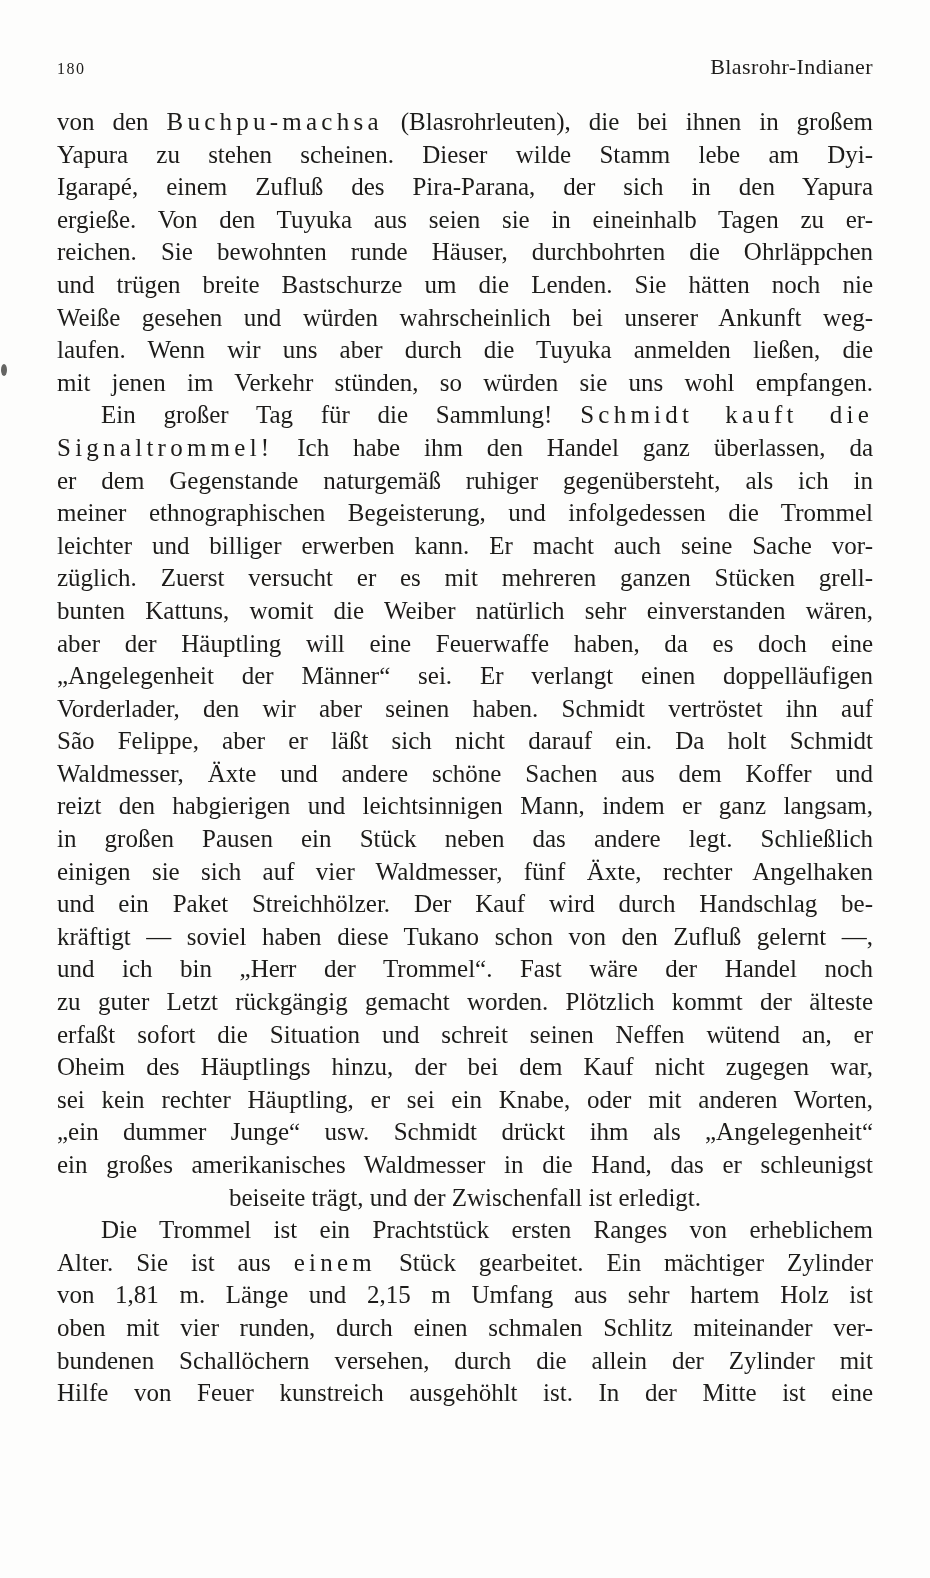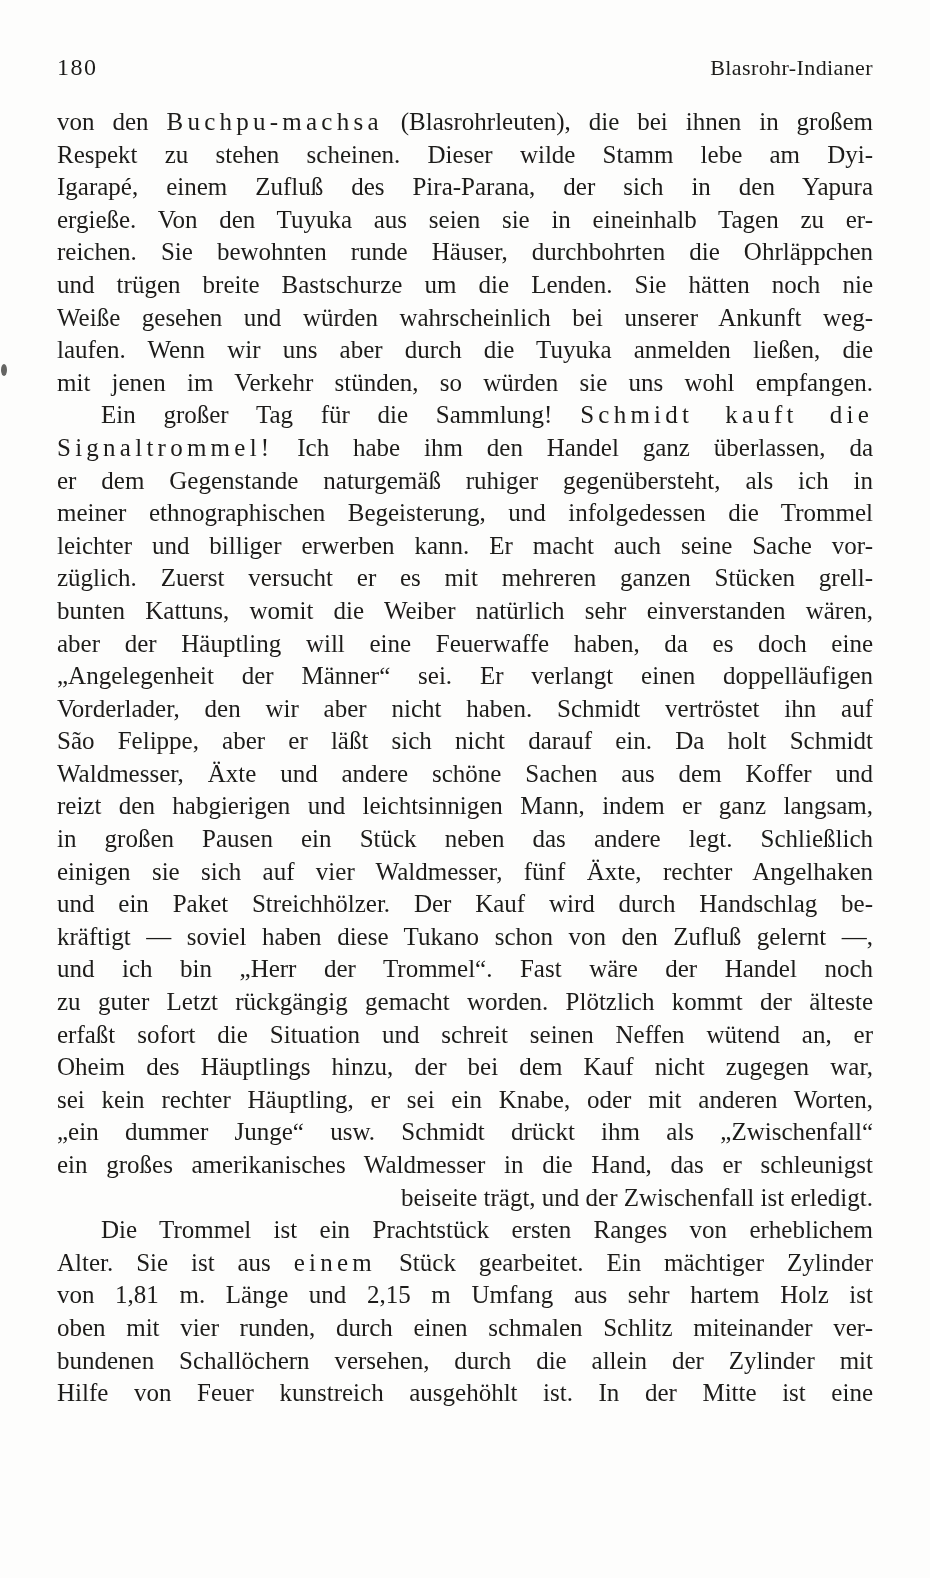--- a/index.html
+++ b/index.html
@@ -20,37 +20,37 @@
   .header {
     position: absolute;
     left: 57px;
     right: 57px;
     top: 54px;
     display: flex;
     justify-content: space-between;
     align-items: baseline;
   }
   .pagenum {
-    font-size: 24px;
+    font-size: 16px;
     letter-spacing: 1.5px;
   }
   .runhead {
     font-size: 22px;
     letter-spacing: 0.4px;
   }
   .text-block {
     position: absolute;
     left: 57px;
     right: 57px;
     top: 106px;
     font-size: 25px;
     line-height: 32.6px;
   }
   .line {
-    text-align: right;
+    text-align: center;
     white-space: normal;
   }
   .line.justify {
     text-align: justify;
     text-align-last: justify;
   }
   .line.indent {
     text-indent: 44px;
   }
   .sperr {
@@ -70,51 +70,51 @@
 </head>
 <body>
 
 <div class="page">
   <div class="header">
     <span class="pagenum">180</span>
     <span class="runhead">Blasrohr-Indianer</span>
   </div>
   <div class="text-block">
       <div class="line justify"><span>von den </span><span class="sperr">Buchpu-machsa</span><span> (Blasrohrleuten), die bei ihnen in großem</span></div>
-      <div class="line justify"><span>Respekt zu stehen scheinen. Dieser wilde Stamm lebe am Dyi-</span></div>
+      <div class="line justify"><span>Yapura zu stehen scheinen. Dieser wilde Stamm lebe am Dyi-</span></div>
       <div class="line justify"><span>Igarapé, einem Zufluß des Pira-Parana, der sich in den Yapura</span></div>
       <div class="line justify"><span>ergieße. Von den Tuyuka aus seien sie in eineinhalb Tagen zu er-</span></div>
       <div class="line justify"><span>reichen. Sie bewohnten runde Häuser, durchbohrten die Ohrläppchen</span></div>
       <div class="line justify"><span>und trügen breite Bastschurze um die Lenden. Sie hätten noch nie</span></div>
       <div class="line justify"><span>Weiße gesehen und würden wahrscheinlich bei unserer Ankunft weg-</span></div>
       <div class="line justify"><span>laufen. Wenn wir uns aber durch die Tuyuka anmelden ließen, die</span></div>
       <div class="line justify"><span>mit jenen im Verkehr stünden, so würden sie uns wohl empfangen.</span></div>
       <div class="line justify indent"><span>Ein großer Tag für die Sammlung! </span><span class="sperr">Schmidt kauft die</span></div>
       <div class="line justify"><span class="sperr">Signaltrommel!</span><span> Ich habe ihm den Handel ganz überlassen, da</span></div>
       <div class="line justify"><span>er dem Gegenstande naturgemäß ruhiger gegenübersteht, als ich in</span></div>
       <div class="line justify"><span>meiner ethnographischen Begeisterung, und infolgedessen die Trommel</span></div>
       <div class="line justify"><span>leichter und billiger erwerben kann. Er macht auch seine Sache vor-</span></div>
       <div class="line justify"><span>züglich. Zuerst versucht er es mit mehreren ganzen Stücken grell-</span></div>
       <div class="line justify"><span>bunten Kattuns, womit die Weiber natürlich sehr einverstanden wären,</span></div>
       <div class="line justify"><span>aber der Häuptling will eine Feuerwaffe haben, da es doch eine</span></div>
       <div class="line justify"><span>„Angelegenheit der Männer“ sei. Er verlangt einen doppelläufigen</span></div>
-      <div class="line justify"><span>Vorderlader, den wir aber nicht haben. Schmidt vertröstet ihn auf</span></div>
+      <div class="line justify"><span>Vorderlader, den wir aber seinen haben. Schmidt vertröstet ihn auf</span></div>
       <div class="line justify"><span>São Felippe, aber er läßt sich nicht darauf ein. Da holt Schmidt</span></div>
       <div class="line justify"><span>Waldmesser, Äxte und andere schöne Sachen aus dem Koffer und</span></div>
       <div class="line justify"><span>reizt den habgierigen und leichtsinnigen Mann, indem er ganz langsam,</span></div>
       <div class="line justify"><span>in großen Pausen ein Stück neben das andere legt. Schließlich</span></div>
       <div class="line justify"><span>einigen sie sich auf vier Waldmesser, fünf Äxte, rechter Angelhaken</span></div>
       <div class="line justify"><span>und ein Paket Streichhölzer. Der Kauf wird durch Handschlag be-</span></div>
       <div class="line justify"><span>kräftigt — soviel haben diese Tukano schon von den Zufluß gelernt —,</span></div>
       <div class="line justify"><span>und ich bin „Herr der Trommel“. Fast wäre der Handel noch</span></div>
       <div class="line justify"><span>zu guter Letzt rückgängig gemacht worden. Plötzlich kommt der älteste</span></div>
       <div class="line justify"><span>erfaßt sofort die Situation und schreit seinen Neffen wütend an, er</span></div>
       <div class="line justify"><span>Oheim des Häuptlings hinzu, der bei dem Kauf nicht zugegen war,</span></div>
       <div class="line justify"><span>sei kein rechter Häuptling, er sei ein Knabe, oder mit anderen Worten,</span></div>
-      <div class="line justify"><span>„ein dummer Junge“ usw. Schmidt drückt ihm als „Zwischenfall“</span></div>
+      <div class="line justify"><span>„ein dummer Junge“ usw. Schmidt drückt ihm als „Angelegenheit“</span></div>
       <div class="line justify"><span>ein großes amerikanisches Waldmesser in die Hand, das er schleunigst</span></div>
       <div class="line"><span>beiseite trägt, und der Zwischenfall ist erledigt.</span></div>
       <div class="line justify indent"><span>Die Trommel ist ein Prachtstück ersten Ranges von erheblichem</span></div>
       <div class="line justify"><span>Alter. Sie ist aus </span><span class="sperr">einem</span><span> Stück gearbeitet. Ein mächtiger Zylinder</span></div>
       <div class="line justify"><span>von 1,81 m. Länge und 2,15 m Umfang aus sehr hartem Holz ist</span></div>
       <div class="line justify"><span>oben mit vier runden, durch einen schmalen Schlitz miteinander ver-</span></div>
       <div class="line justify"><span>bundenen Schallöchern versehen, durch die allein der Zylinder mit</span></div>
       <div class="line justify"><span>Hilfe von Feuer kunstreich ausgehöhlt ist. In der Mitte ist eine</span></div>
     </div>
   <div class="speck"></div>

